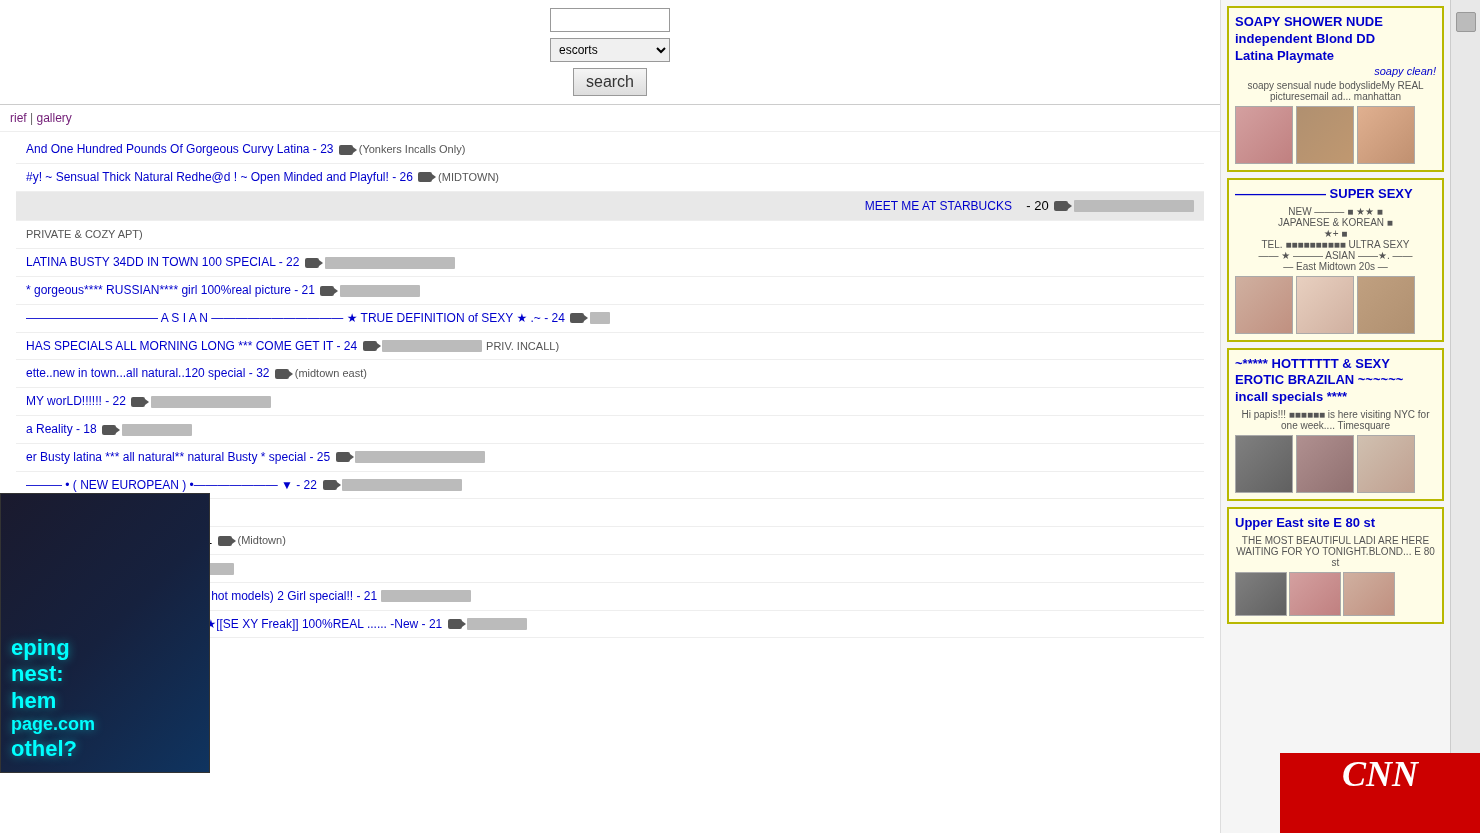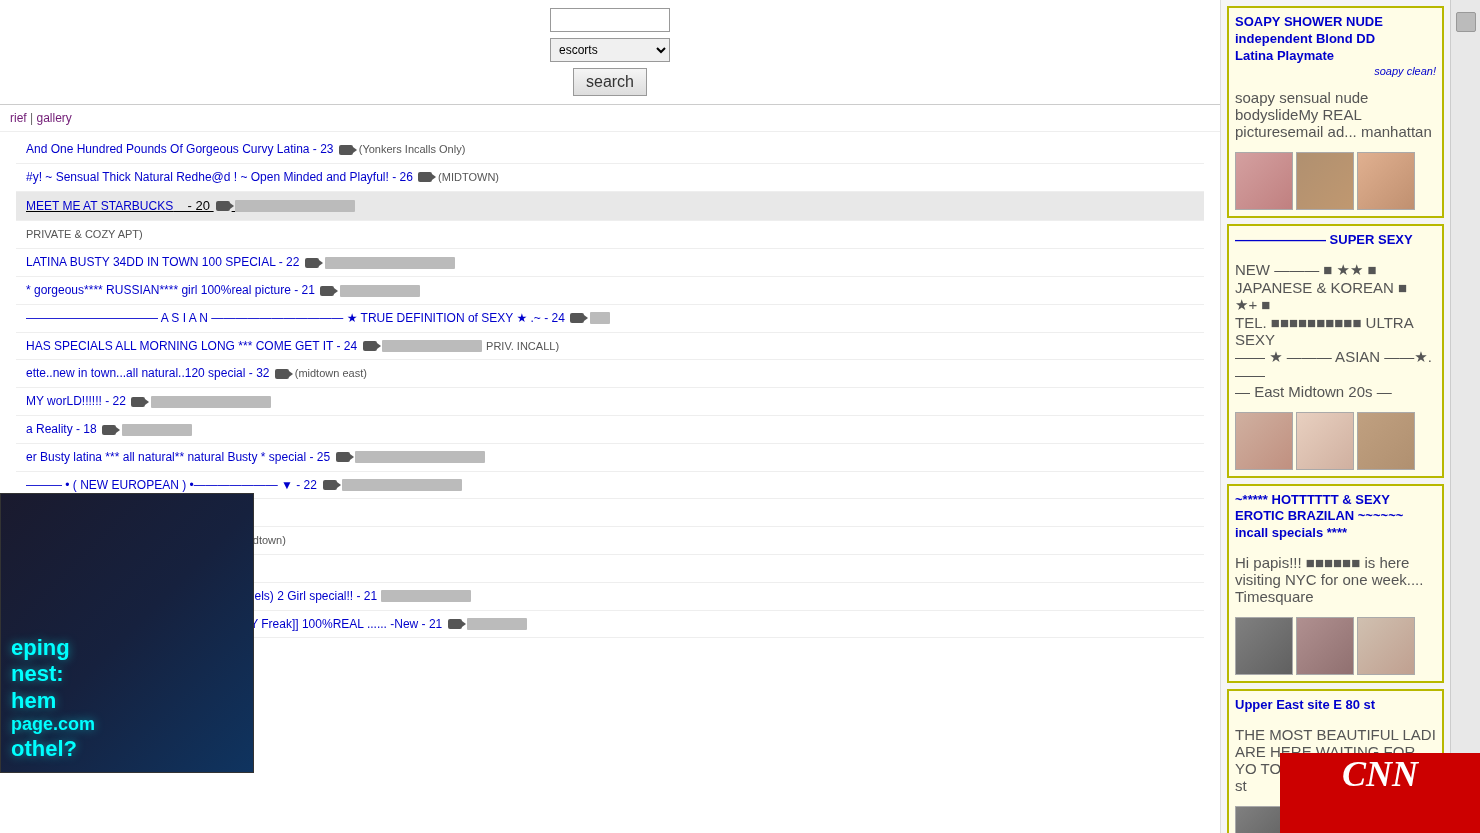--- a/index.html
+++ b/index.html
@@ -138,23 +138,24 @@
     }
 
     .sidebar-ad-title {
       color: #00c;
       font-weight: bold;
       font-size: 13px;
       line-height: 1.3;
     }
 
     .sidebar-ad-body {
-      font-size: 15px;
+      font-size: 10px;
       color: #555;
-      margin: 12px 0;
+      margin: 3px 0;
+      text-align: center;
     }
 
     .sidebar-ad-highlight {
       color: #00c;
       font-style: italic;
       font-size: 11px;
     }
 
     .ad-thumbs {
       display: flex;
@@ -179,21 +180,21 @@
     .thumb-5 { background: linear-gradient(135deg, #e8d0c0, #d0b0a0); }
     .thumb-6 { background: linear-gradient(135deg, #c0a080, #b09070); }
     .thumb-7 { background: linear-gradient(135deg, #808080, #606060); }
     .thumb-8 { background: linear-gradient(135deg, #b09090, #907070); }
     .thumb-9 { background: linear-gradient(135deg, #d0c0b0, #c0a090); }
 
     .overlay-video {
       position: absolute;
       bottom: 60px;
       left: 0;
-      width: 254px;
+      width: 210px;
       height: 280px;
       background: #3b82f6;
       z-index: 10;
       border: 1px solid #333;
     }
 
     .video-content {
       width: 100%;
       height: 100%;
       background: linear-gradient(135deg, #1a1a2e, #16213e, #0f3460);
@@ -245,22 +246,21 @@
     .scrollbar-thumb {
       width: 20px;
       height: 20px;
       background: #bbb;
       border: 1px solid #999;
       border-radius: 2px;
       margin: 2px;
     }
 
     .listing-centered {
-      text-align: left;
-      text-decoration: underline;
+      text-align: right;
     }
 
     .highlighted-bar {
       background: #e8e8e8;
       padding: 4px 10px;
     }
 
     .box-blurred {
       display: inline-block;
       background: #bbb;

